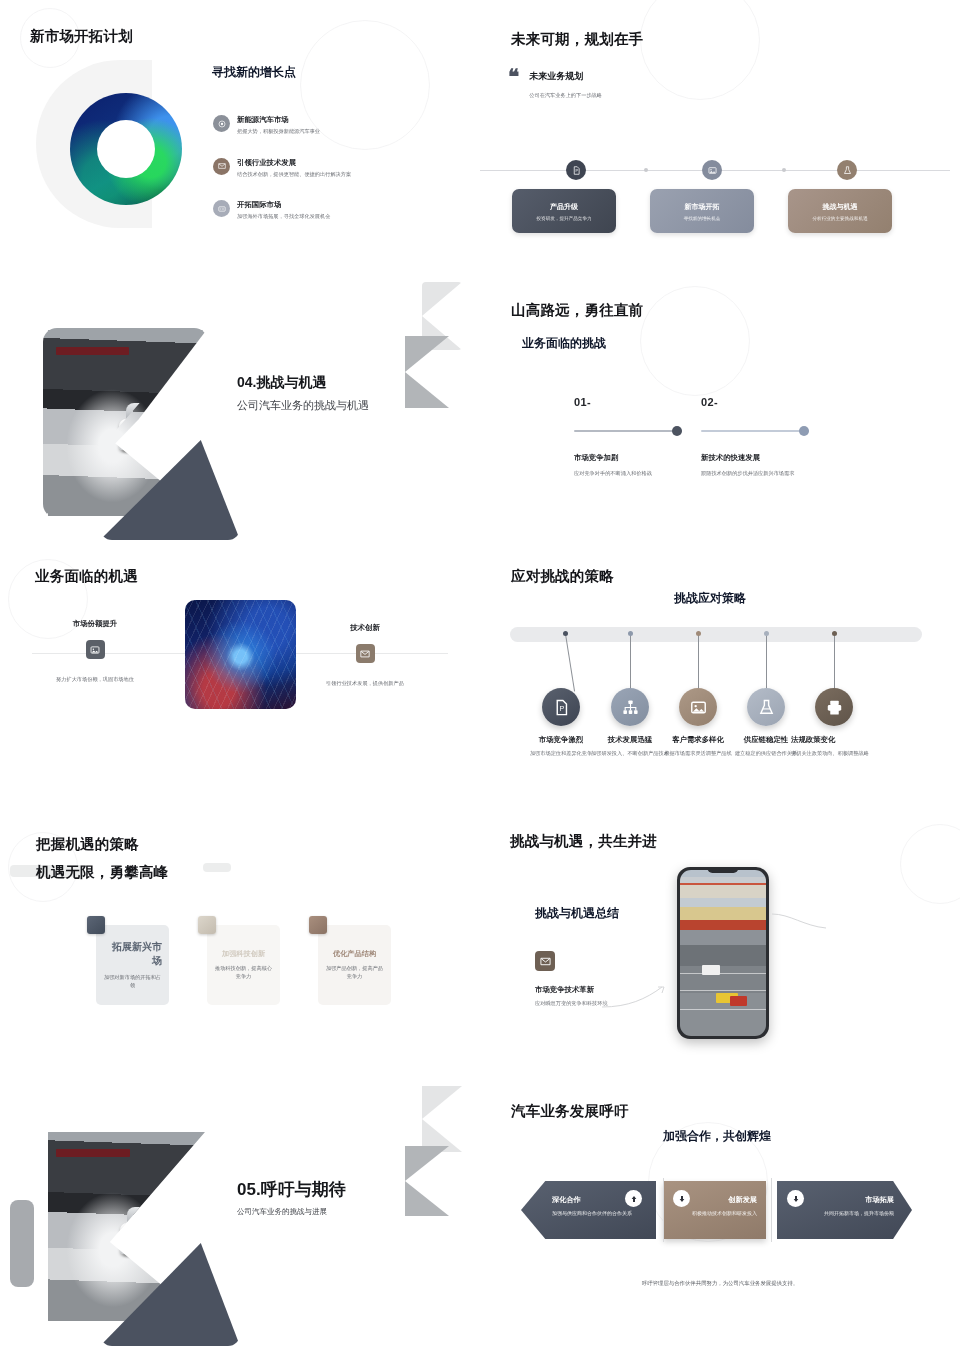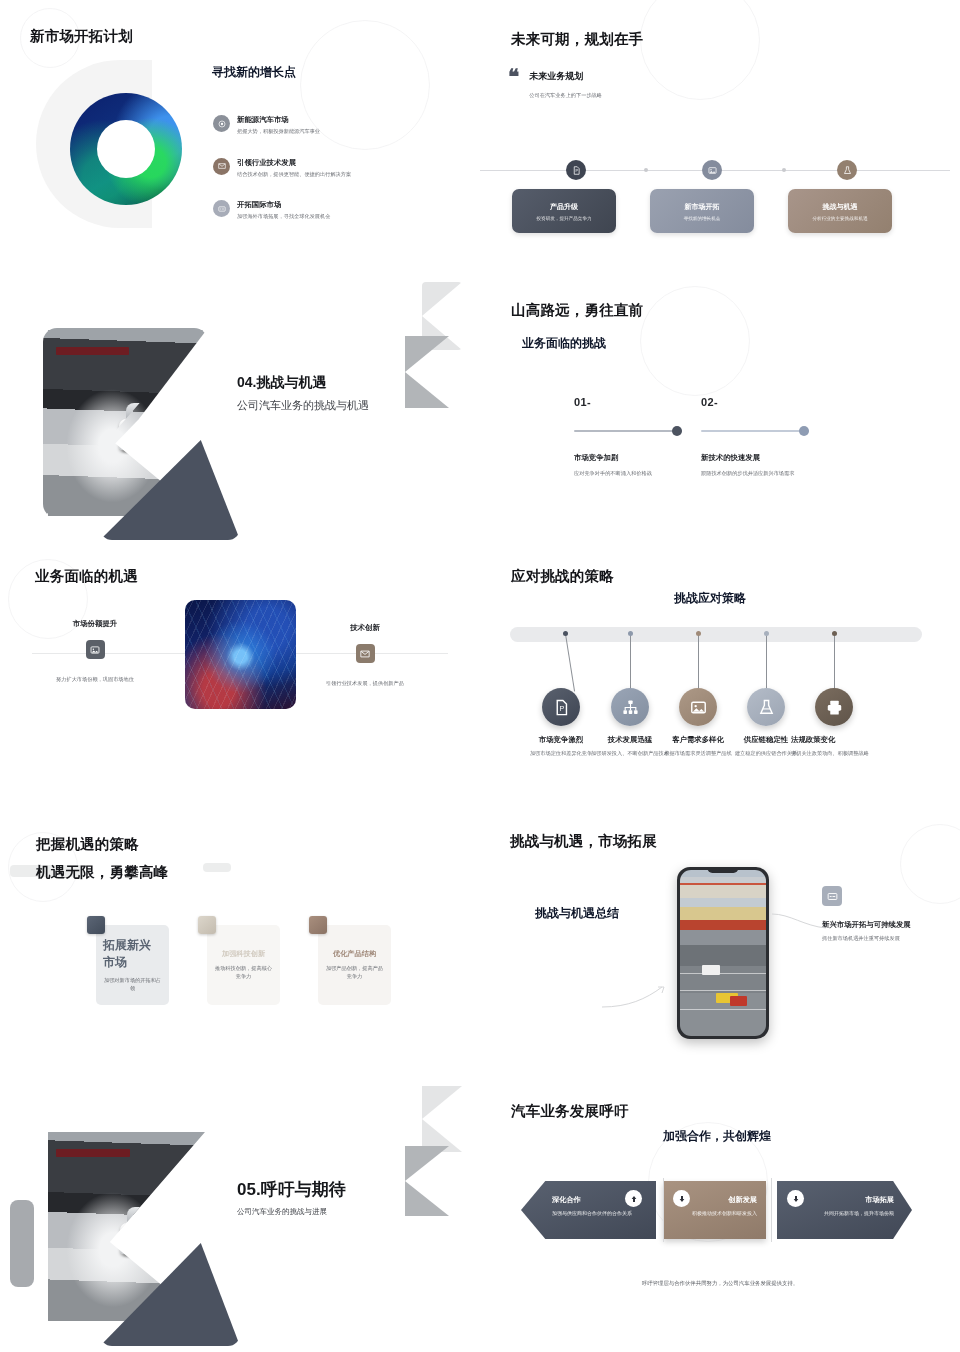--- a/index.html
+++ b/index.html
@@ -439,21 +439,21 @@
     <div class="wm" style="left:8px;top:22px;width:70px;height:70px;"></div>
     <div style="position:absolute;left:10px;top:55px;width:74px;height:12px;background:#eceded;border-radius:4px;"></div>
     <div style="position:absolute;left:203px;top:53px;width:28px;height:9px;background:#eceded;border-radius:4px;"></div>
 
     <div class="h1" style="position:absolute;left:36px;top:25px;">把握机遇的策略</div>
     <div class="h1" style="position:absolute;left:36px;top:53px;">机遇无限，勇攀高峰</div>
 
     <div style="position:absolute;left:96px;top:115px;">
       <div class="opcard" style="position:relative;background:#e9ebed;">
         <div class="optab" style="background:linear-gradient(140deg,#5c6676,#414b59);"></div>
-        <div style="font-size:12px;font-weight:bold;color:#5a6472;text-align:left;">拓展新兴市场</div>
+        <div style="font-size:10px;font-weight:bold;color:#5a6472;text-align:right;">拓展新兴市场</div>
         <div class="sub" style="text-align:center;">加强对新市场的开拓和占领</div>
       </div>
     </div>
 
     <div style="position:absolute;left:207px;top:115px;">
       <div class="opcard" style="position:relative;background:#f7f6f4;">
         <div class="optab" style="background:linear-gradient(140deg,#dcd6cb,#c3bbae);"></div>
         <div style="font-size:7.2px;font-weight:bold;color:#d2cbc0;text-align:center;">加强科技创新</div>
         <div class="sub" style="text-align:center;">推动科技创新，提高核心竞争力</div>
       </div>
@@ -463,48 +463,47 @@
       <div class="opcard" style="position:relative;background:#f6f4f2;">
         <div class="optab" style="background:linear-gradient(140deg,#a98f7e,#8a7264);"></div>
         <div style="font-size:7.2px;font-weight:bold;color:#a18a7b;text-align:center;">优化产品结构</div>
         <div class="sub" style="text-align:center;">加强产品创新，提高产品竞争力</div>
       </div>
     </div>
   </div>
 
   <div class="slide" style="left:480px;top:810px;width:480px;height:260px;">
     <div class="wm" style="left:420px;top:14px;width:80px;height:80px;"></div>
-    <div class="h1" style="position:absolute;left:30px;top:22px;">挑战与机遇，市场拓展</div>
+    <div class="h1" style="position:absolute;left:30px;top:22px;">挑战与机遇，共生并进</div>
 
     <div class="h2" style="position:absolute;left:55px;top:95px;">挑战与机遇总结</div>
 
     <div class="phone" style="left:197px;top:57px;width:92px;height:172px;">
       <div class="notch"></div>
       <div class="phone-in photo-port">
         <div class="lane" style="top:62%;"></div>
         <div class="lane" style="top:72%;"></div>
         <div class="lane" style="top:84%;"></div>
         <div class="truck" style="left:26%;top:57%;width:20%;background:#f0f0f0;"></div>
         <div class="truck" style="left:42%;top:74%;width:26%;background:#e8c533;"></div>
         <div class="truck" style="left:58%;top:76%;width:20%;background:#c0392b;"></div>
       </div>
     </div>
 
-
-    <div style="position:absolute;left:342px;top:76px;width:110px;">
-      <div class="sqico" style="width:20px;height:20px;background:#a7aeba;">
+    <div style="position:absolute;left:55px;top:141px;width:100px;">
+      <div class="sqico" style="width:20px;height:20px;background:#6e6054;">
         <svg viewBox="0 0 24 24" width="11" height="11">
-            <rect x="2.5" y="5.5" width="19" height="13" rx="2" fill="none" stroke="#fff" stroke-width="2"></rect>
-            <rect x="6" y="11" width="4" height="2"></rect>
-            <rect x="12" y="11" width="6" height="2"></rect>
+            <path d="M2 5h20v14H2z" fill="none" stroke="#fff" stroke-width="2"></path>
+            <path d="M3 6l9 7 9-7" fill="none" stroke="#fff" stroke-width="2"></path>
           </svg>
       </div>
-      <div class="ttl" style="margin-top:14px;">新兴市场开拓与可持续发展</div>
-      <div class="sub" style="margin-top:5px;">抓住新市场机遇并注重可持续发展</div>
-    </div>
+      <div class="ttl" style="margin-top:14px;">市场竞争技术革新</div>
+      <div class="sub" style="margin-top:5px;">应对瞬息万变的竞争和科技环境</div>
+    </div>
+
 
     <svg style="position:absolute;left:120px;top:175px;width:80px;height:25px;" viewBox="0 0 80 25">
       <path d="M2 22 C28 22, 46 14, 62 2" fill="none" stroke="#d6d7d9" stroke-width="1"></path>
       <path d="M58 2 L64 2 L62 8" fill="none" stroke="#d6d7d9" stroke-width="1"></path>
     </svg>
     <svg style="position:absolute;left:290px;top:100px;width:60px;height:30px;" viewBox="0 0 60 30">
       <path d="M2 4 C20 4, 34 16, 56 18" fill="none" stroke="#d6d7d9" stroke-width="1"></path>
     </svg>
   </div>
 

